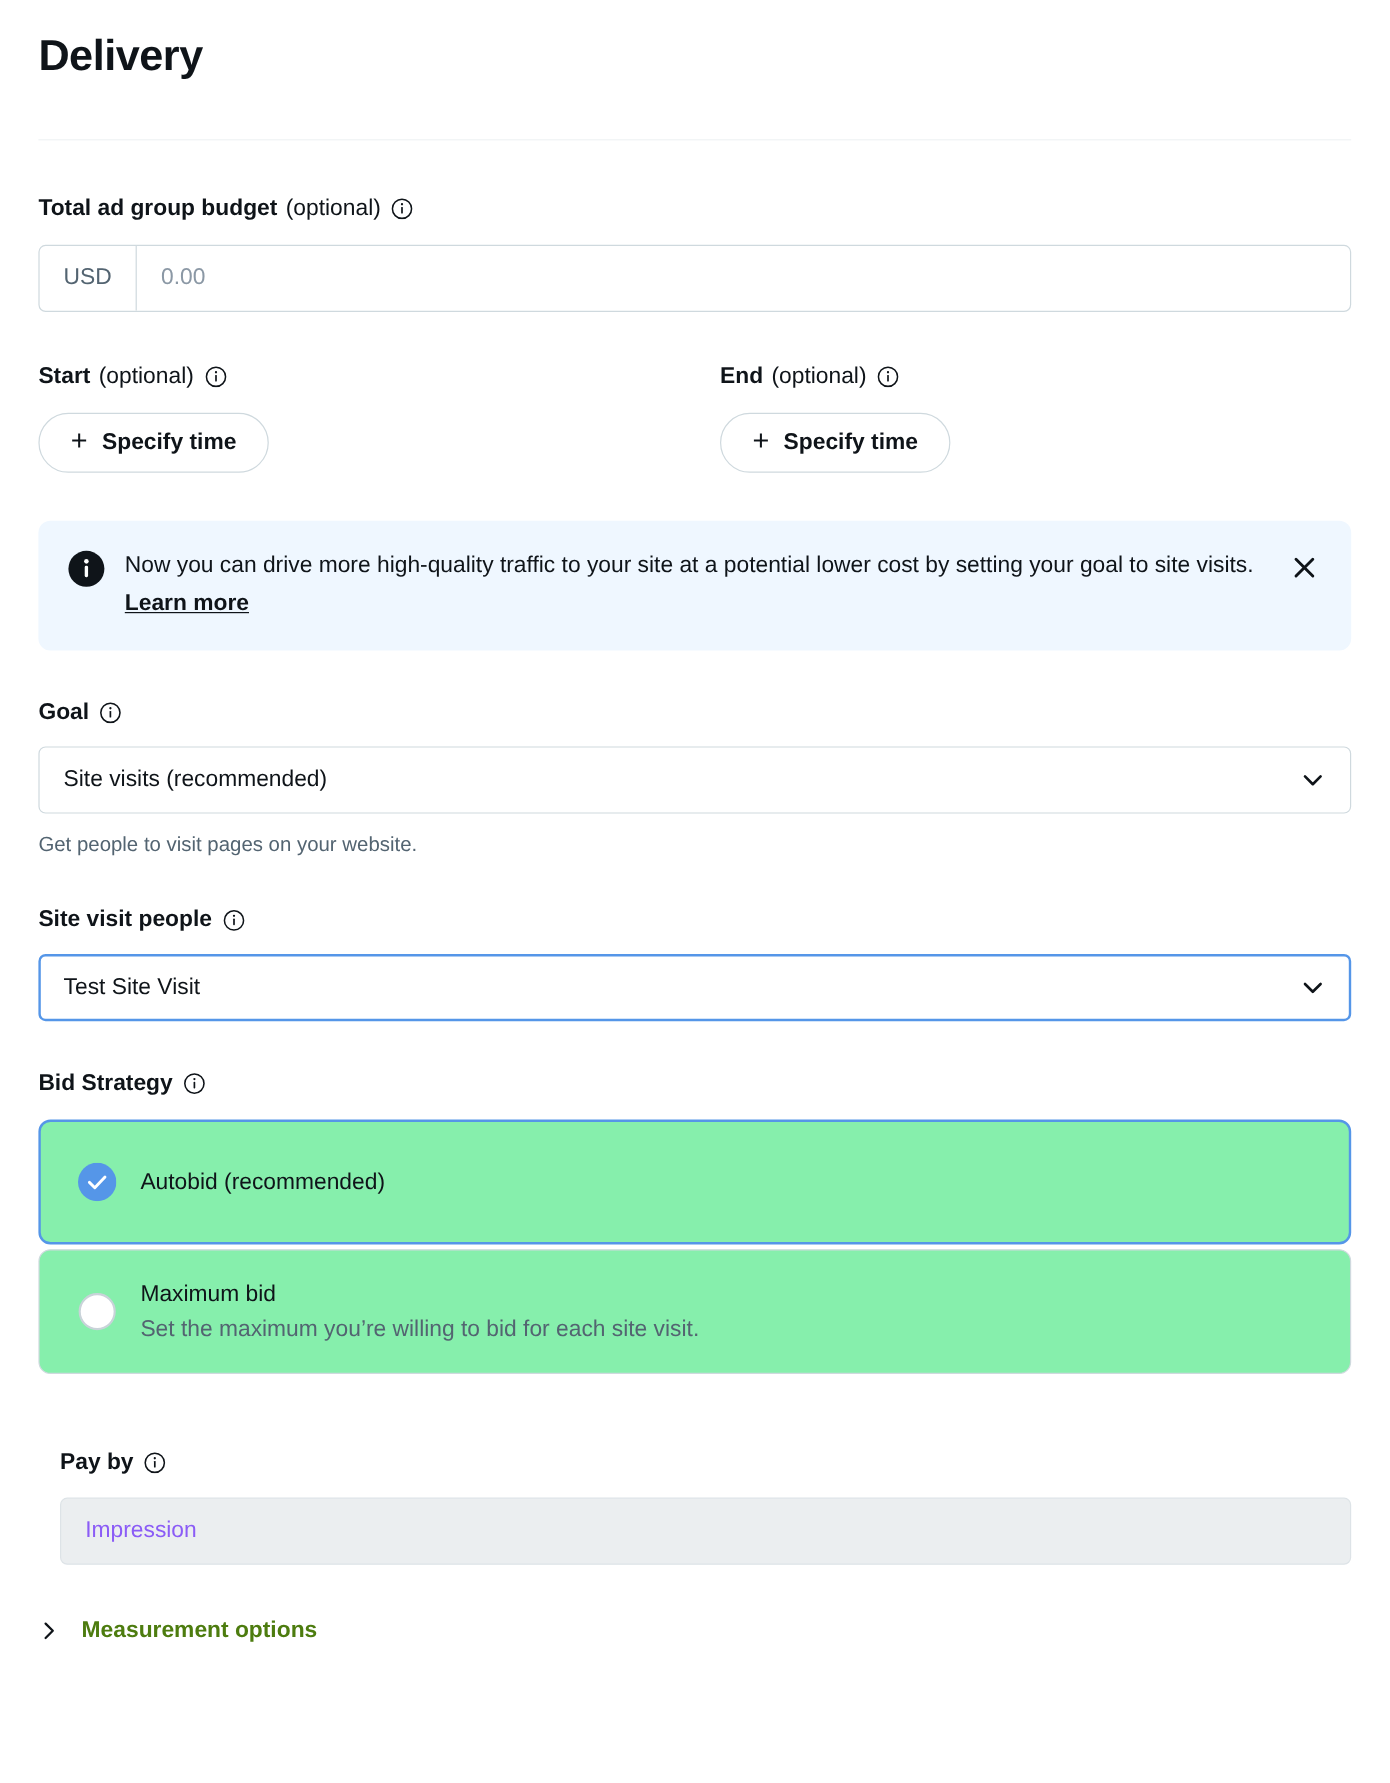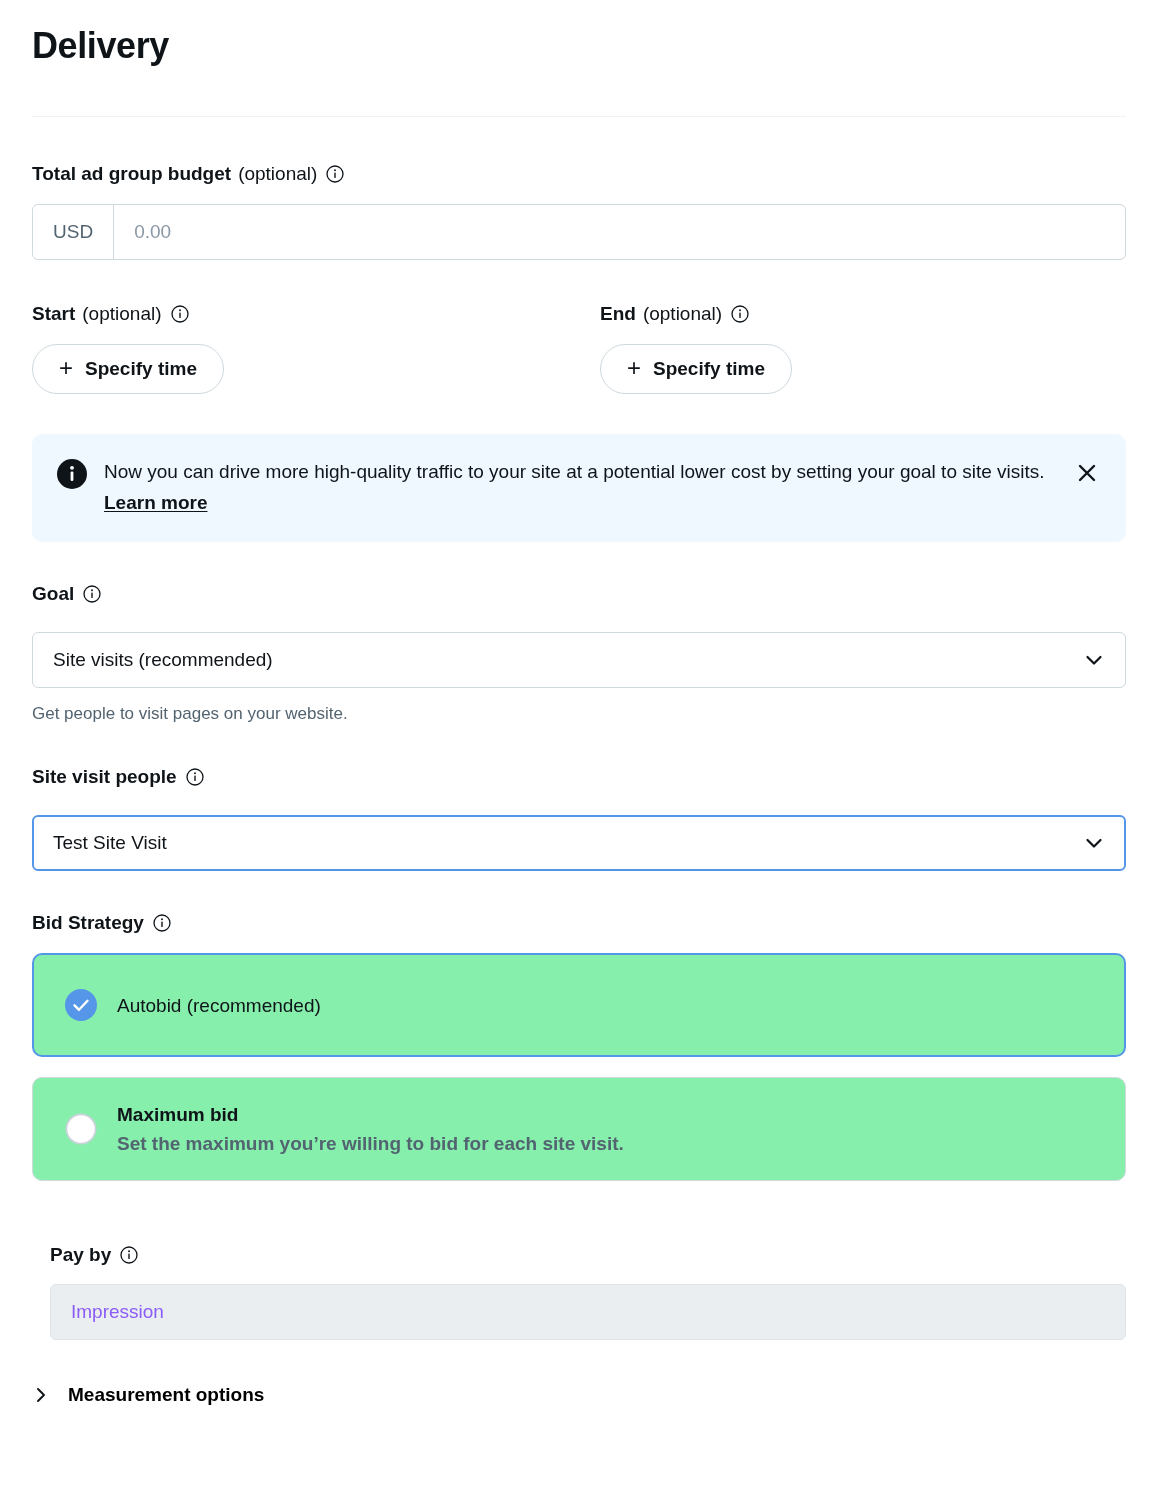--- a/index.html
+++ b/index.html
@@ -165,21 +165,21 @@
     border: none;
     padding: 0;
   }
 
   
   .section { margin-top: 40px; }
   .select-box {
     position: relative;
     display: flex;
     align-items: center;
-    margin-top: 26px;
+    margin-top: 16px;
     height: 56px;
     border: 1px solid #cfd9de;
     border-radius: 6px;
     background: #fff;
     padding: 0 20px;
     cursor: pointer;
   }
   .select-box.focused {
     border: 2px solid #5596e8;
     padding: 0 19px;
@@ -213,21 +213,21 @@
     border-radius: 10px;
     background: #86efac;
     padding: 22px 24px;
     min-height: 104px;
     cursor: pointer;
   }
   .bid-card.selected {
     border: 2px solid #5596e8;
     padding: 21px 23px;
   }
-  .bid-card + .bid-card { margin-top: 20px; font-weight: bold; }
+  .bid-card + .bid-card { margin-top: 4px; }
   .radio-mark {
     flex: none;
     width: 32px;
     height: 32px;
     margin-right: 20px;
     margin-left: 8px;
   }
   .bid-title {
     font-size: 19px;
     line-height: 27px;
@@ -263,21 +263,21 @@
     gap: 18px;
     cursor: pointer;
     background: none;
     border: none;
     padding: 0;
     font-family: inherit;
   }
   .measurement-label {
     font-size: 19px;
     font-weight: bold;
-    color: #000000;
+    color: #4d7c0f;
   }
   .chevron-right {
     width: 18px;
     height: 18px;
     display: flex;
     align-items: center;
     justify-content: center;
     flex: none;
   }
 </style>

